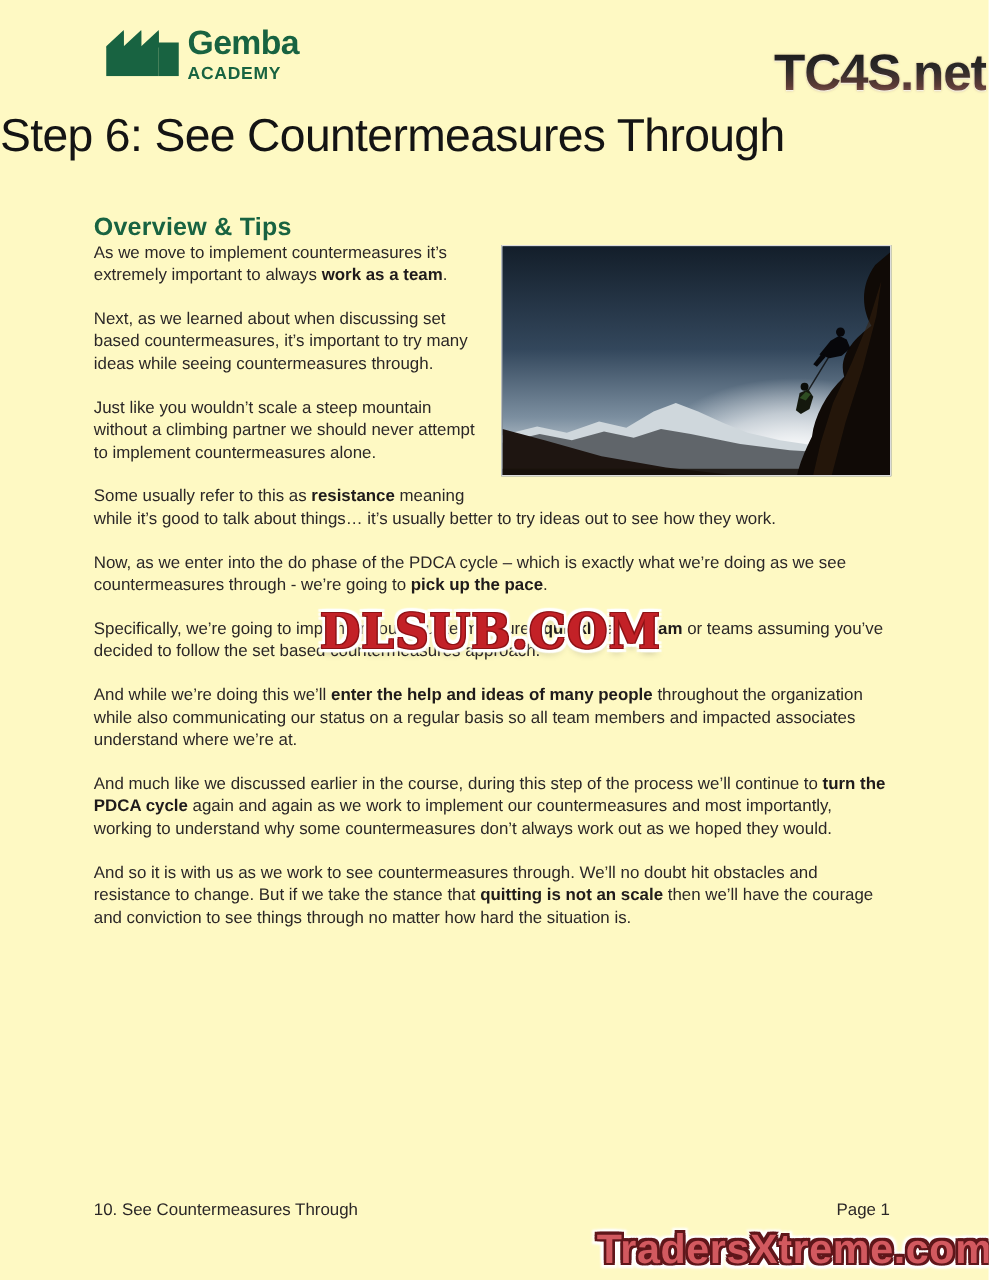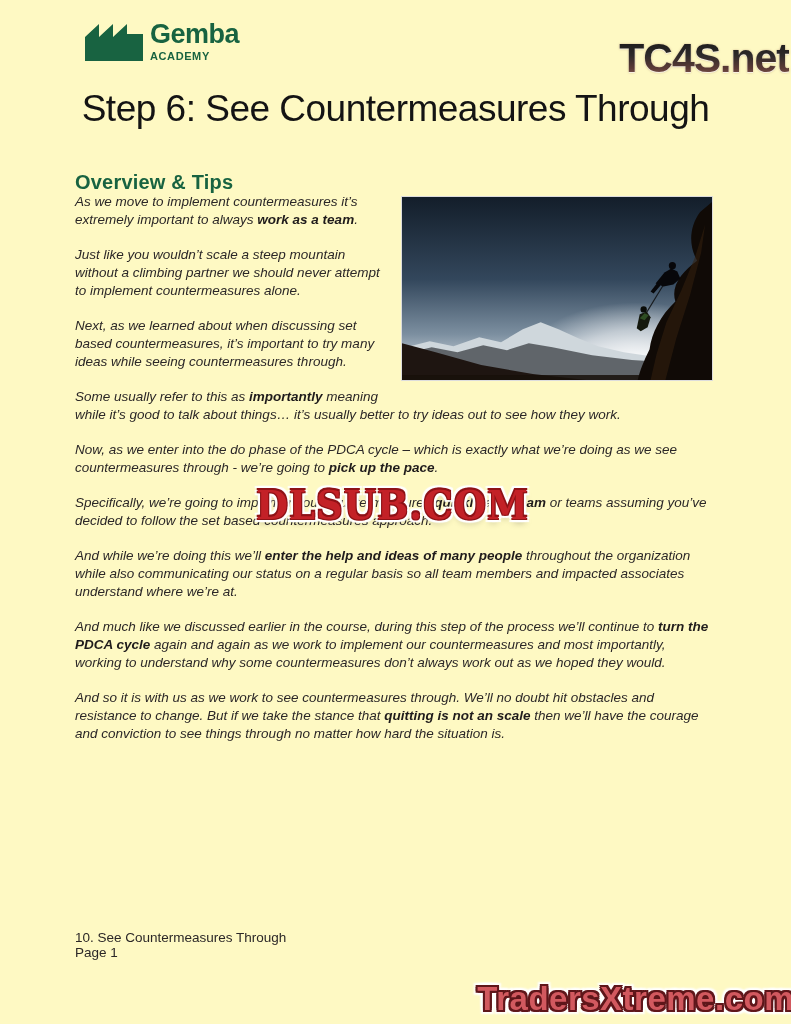--- a/index.html
+++ b/index.html
@@ -7,21 +7,21 @@
     position:relative; width:791px; height:1024px; background:#fef9c3;
     font-family:"Liberation Sans", sans-serif; color:#2b2727; overflow:hidden;
     margin:0 auto;
   }
 
   
   .logo { position:absolute; top:20px; left:83px; display:flex; align-items:flex-start; gap:5px; }
   .logo svg { display:block; }
   .logo-text { display:flex; flex-direction:column; line-height:1; margin-top:1px; }
   .logo-name { font-size:27px; font-weight:700; color:#186341; letter-spacing:-0.5px; }
-  .logo-sub  { font-size:11px; font-weight:700; color:#186341; letter-spacing:0.6px; margin-top:3px; }
+  .logo-sub  { font-size:14px; font-weight:700; color:#186341; letter-spacing:0.6px; margin-top:3px; }
 
   
   .wm-top {
     position:absolute; top:6px; right:2px; z-index:30;
     font-size:41px; font-weight:700; letter-spacing:-1px; line-height:1;
     color:#4a3531;
     filter: drop-shadow(0 1px 0 rgba(255,255,255,0.65)) drop-shadow(0 0 1px rgba(120,70,60,0.35));
     margin-top: 32px;
   }
   @supports ((-webkit-background-clip: text) or (background-clip: text)) {
@@ -46,46 +46,46 @@
     color:#d2595f;
     text-shadow:
       -2px -2px 0 #5f161a, 2px -2px 0 #5f161a, -2px 2px 0 #5f161a, 2px 2px 0 #5f161a,
       -2px 0 0 #5f161a, 2px 0 0 #5f161a, 0 -2px 0 #5f161a, 0 2px 0 #5f161a,
       -4px 0 2px #ffffff, 4px 0 2px #ffffff, 0 -4px 2px #ffffff, 0 4px 2px #ffffff,
       -4px -4px 2px #ffffff, 4px 4px 2px #ffffff, -4px 4px 2px #ffffff, 4px -4px 2px #ffffff;
   }
 
   
   .title {
-    position:absolute; top:88px; left:0; width:100%; text-align:center;
+    position:absolute; top:88px; left:0; width:100%; 
     font-size:37px; font-weight:400; color:#141414; letter-spacing:-0.5px; margin:0;
   }
   .section-heading {
     position:absolute; top:171px; left:75px; margin:0;
     font-size:20px; font-weight:700; color:#186341; letter-spacing:0.2px;
   }
 
   
   .content {
     position:absolute; top:193px; left:75px; width:638px;
-    font-size:13.5px; line-height:18px; color:#2b2727;font-style:italic;
+    font-size:13.5px; line-height:18px; color:#2b2727;
   }
   .content p { margin:0 0 17px 0; }
   .content strong { font-weight:700; color:#1f1b1b; }
   .photo {
     float:right; width:312px; height:185px; margin:3px 0 10px 14px;
     border:1px solid #dcdcdc; box-sizing:border-box; background:#24384a;
   }
   .photo svg { display:block; width:100%; height:100%; }
 
   
   .footer {
-    position:absolute; top:930px; left:75px; right:79px;
+    position:absolute; top:960px; left:75px; right:79px;
     display:flex; justify-content:space-between;
-    font-size:13.5px; color:#2b2727;flex-direction:column;
+    font-size:13.5px; color:#2b2727;
   }
 </style>
 </head>
 <body>
 
 <div class="page">
 
   <div class="logo">
     <span>
       <svg width="62" height="41" viewBox="0 0 62 41" aria-hidden="true">
@@ -143,23 +143,23 @@
 
         <g>
           <circle cx="244" cy="113" r="3.2" fill="#0a0c08"></circle>
           <path d="M237,132 l3,-14 l7,-3 l4,6 l-3,10 l-7,4 Z" fill="#14180d"></path>
           <path d="M240,122 l5,-5 l4,2 l-4,5 Z" fill="#2e4d22"></path>
         </g>
       </svg>
     </div>
     <div id="paragraphs">
         <p><span>As we move to implement countermeasures it’s extremely important to always </span><strong>work as a team</strong><span>.</span></p>
+        <p><span>Next, as we learned about when discussing set based countermeasures, it’s important to try many ideas while seeing countermeasures through.</span></p>
         <p><span>Just like you wouldn’t scale a steep mountain without a climbing partner we should never attempt to implement countermeasures alone.</span></p>
-        <p><span>Next, as we learned about when discussing set based countermeasures, it’s important to try many ideas while seeing countermeasures through.</span></p>
-        <p><span>Some usually refer to this as </span><strong>importantly</strong><span> meaning while it’s good to talk about things… it’s usually better to try ideas out to see how they work.</span></p>
+        <p><span>Some usually refer to this as </span><strong>resistance</strong><span> meaning while it’s good to talk about things… it’s usually better to try ideas out to see how they work.</span></p>
         <p><span>Now, as we enter into the do phase of the PDCA cycle – which is exactly what we’re doing as we see countermeasures through - we’re going to </span><strong>pick up the pace</strong><span>.</span></p>
         <p><span>Specifically, we’re going to implement our countermeasures </span><strong>quickly as a team</strong><span> or teams assuming you’ve decided to follow the set based countermeasures approach.</span></p>
         <p><span>And while we’re doing this we’ll </span><strong>enter the help and ideas of many people</strong><span> throughout the organization while also communicating our status on a regular basis so all team members and impacted associates understand where we’re at.</span></p>
         <p><span>And much like we discussed earlier in the course, during this step of the process we’ll continue to </span><strong>turn the PDCA cycle</strong><span> again and again as we work to implement our countermeasures and most importantly, working to understand why some countermeasures don’t always work out as we hoped they would.</span></p>
         <p><span>And so it is with us as we work to see countermeasures through.  We’ll no doubt hit obstacles and resistance to change.  But if we take the stance that </span><strong>quitting is not an scale</strong><span> then we’ll have the courage and conviction to see things through no matter how hard the situation is.</span></p>
       </div>
   </div>
 
   <div class="wm-mid">DLSUB.COM</div>
 

